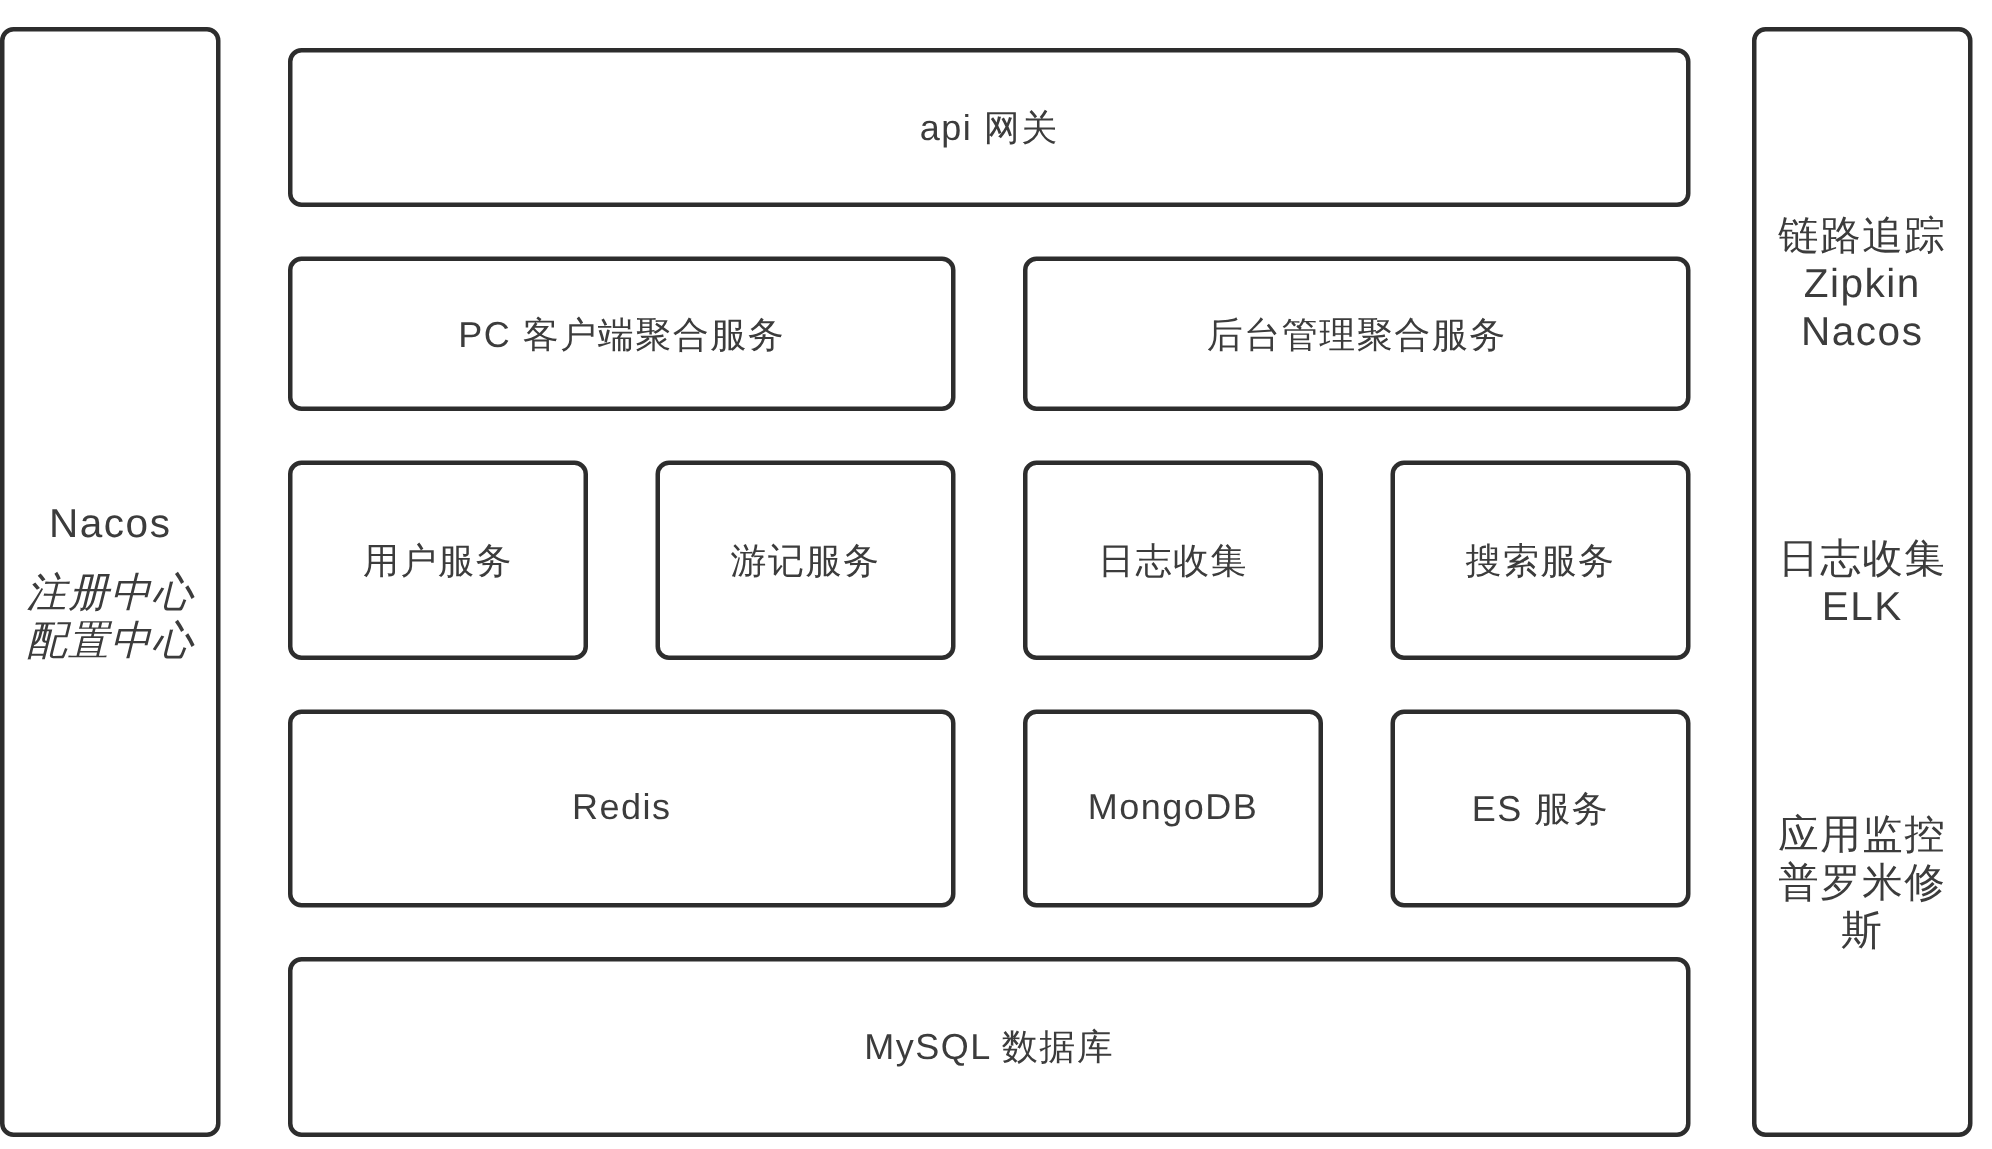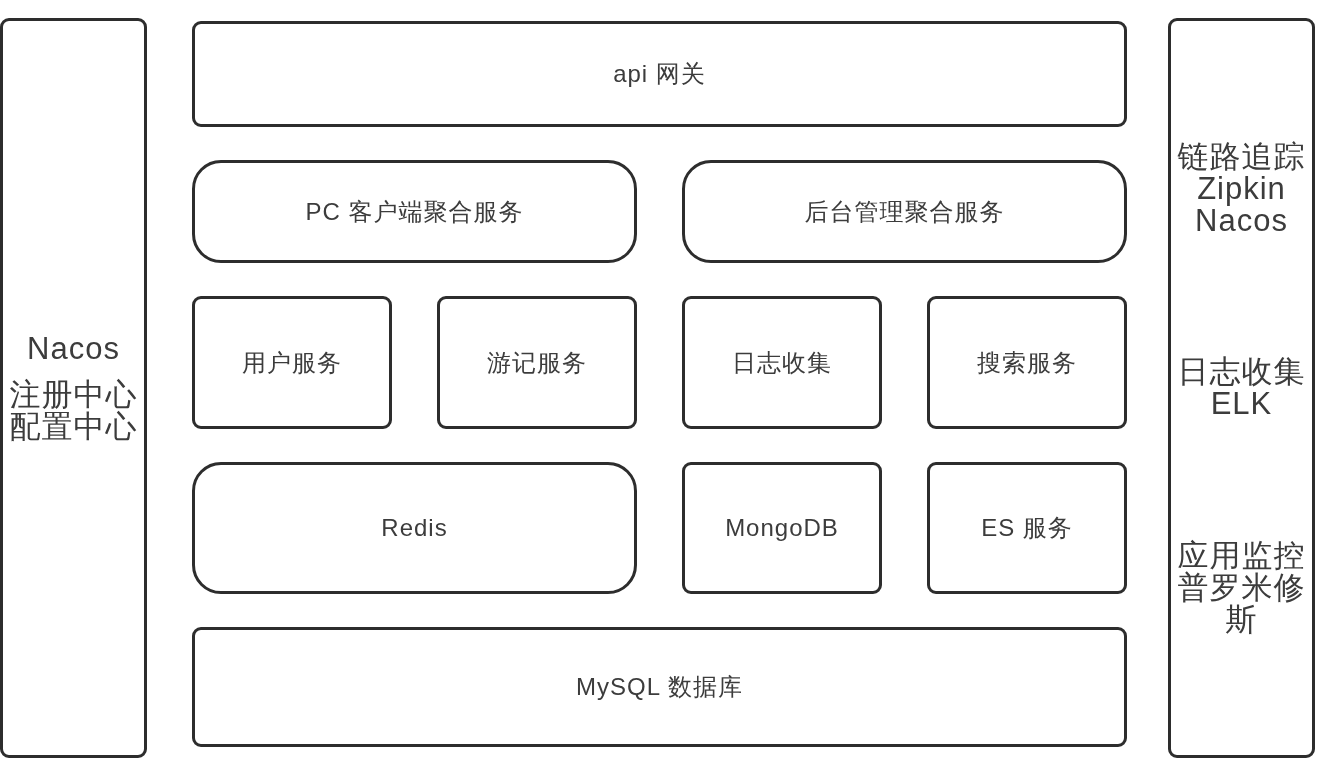--- a/index.html
+++ b/index.html
@@ -36,37 +36,37 @@
   .panel {
     position: absolute;
     top: 18px;
     width: 147px;
     height: 740px;
     flex-direction: column;
   }
   .panel.left { left: 0; }
   .panel.right { left: 1168px; justify-content: space-evenly; }
   .panel .group {
-    font-size: 31px;
+    font-size: 27px;
     line-height: 32px;
   }
-  .panel.left .group + .group { margin-top: 14px; }
+  .panel.left .group + .group { margin-top: 14px; font-style: italic; }
   
   .main-grid {
     position: absolute;
     left: 192px;
-    top: 21px;
+    top: 32px;
     width: 935px;
     display: grid;
     grid-template-columns: repeat(4, 1fr);
     grid-template-rows: 106px 103px 133px 132px 120px;
     column-gap: 45px;
     row-gap: 33px;
   }
-  .span2 { grid-column: span 2; border-radius: 29px; }
+  .span2 { grid-column: span 2; }
   .span4 { grid-column: span 4; }
 </style>
 </head>
 <body>
 
 <div class="canvas">
 
   <div class="box panel left">
     <div class="group">
       <div>Nacos</div>

